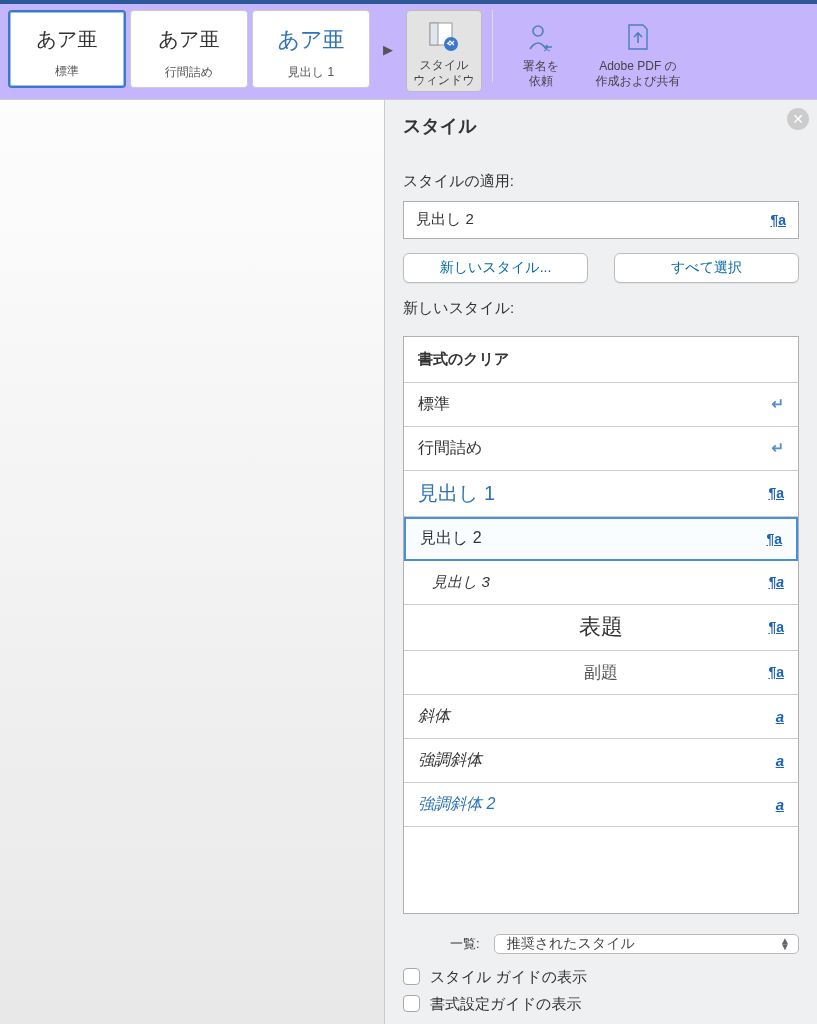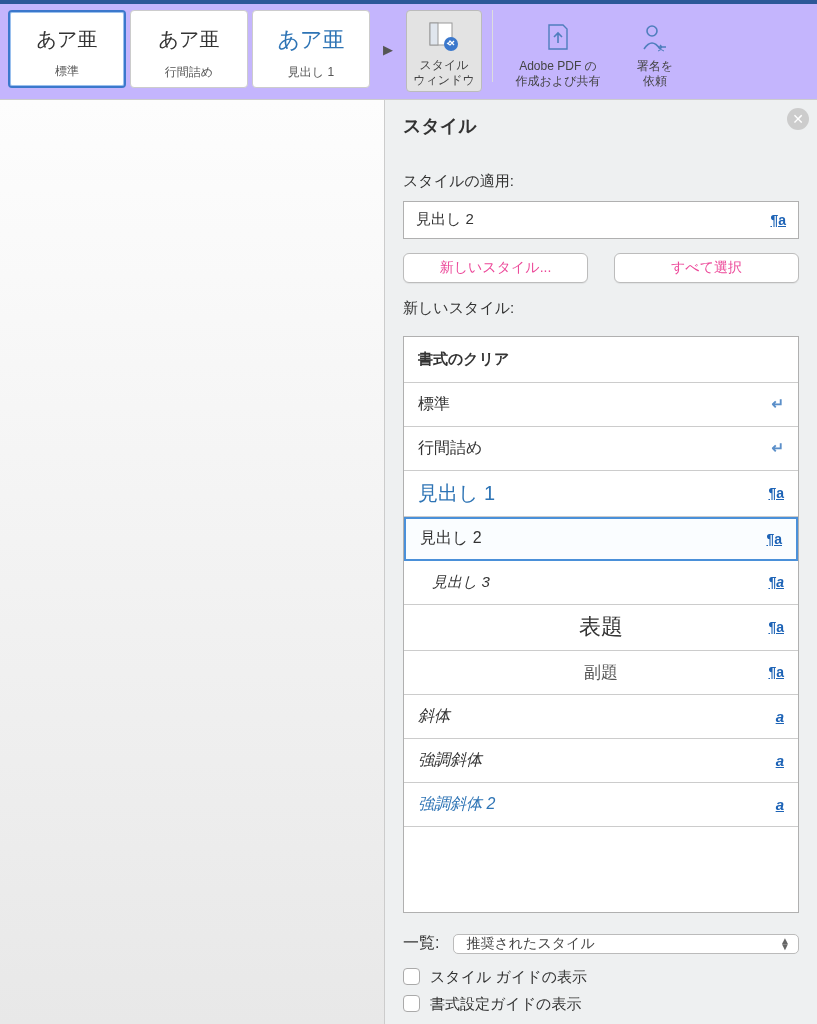--- a/index.html
+++ b/index.html
@@ -156,21 +156,21 @@
   display: flex;
   gap: 26px;
   margin-top: 14px;
 }
 .btn {
   background: #fff;
   border: 1px solid #bcbcbc;
   border-radius: 6px;
   height: 30px;
   font-size: 14px;
-  color: #ec4899;
+  color: #0369a1;
   cursor: pointer;
   box-shadow: 0 1px 1px rgba(0,0,0,0.06);
   padding: 0 18px;
   flex: 1;
 }
 .style-list {
   border: 1px solid #b0b0b0;
   background: #fff;
   margin-top: 8px;
   height: 614px;
@@ -197,21 +197,21 @@
 .style-item.subtitle .right-ic { position: absolute; right: 14px; }
 .style-item.italic { height: 44px; font-size: 16px; color: #333; font-style: italic; }
 .style-item.em-italic { height: 44px; font-size: 16px; color: #333; font-style: italic; }
 .style-item.em-italic2 { height: 44px; font-size: 16px; color: #2e74b5; font-style: italic; }
 .list-row {
   display: flex;
   align-items: center;
   gap: 14px;
   margin-top: 20px;
 }
-.list-row .lbl { font-size: 16px; color: #333; }
+.list-row .lbl { font-size: 13px; color: #333; margin-left: 47px; }
 .dropdown {
   flex: 1;
   background: #fff;
   border: 1px solid #bbb;
   border-radius: 5px;
   height: 20px;
   display: flex;
   align-items: center;
   justify-content: space-between;
   padding: 0 8px 0 12px;
@@ -266,42 +266,42 @@
         <rect x="3" y="3" width="22" height="22" fill="#fff" stroke="#999"></rect>
         <rect x="3" y="3" width="8" height="22" fill="#e0e6ee" stroke="#999"></rect>
         <circle cx="24" cy="24" r="7" fill="#3b78cc"></circle>
         <path d="M21 24 l2 -3 l4 4 M27 21 l-4 4 l-3 -2" stroke="#fff" fill="none" stroke-width="1.3"></path>
       </svg>
     </div>
     <div class="lbl" style="white-space:pre-line">スタイル
 ウィンドウ</div>
   </div>
   <div class="ribbon-sep"></div>
-  <div class="ribbon-btn wide">
-    <div class="icon">
-      <svg class="ico" width="34" height="34" viewBox="0 0 34 34">
-        <path d="M8 4 h14 l4 4 v20 h-18 z" fill="none" stroke="#4f7ebd" stroke-width="1.4"></path>
-        <path d="M17 22 v-9 M13 16 l4 -4 l4 4" fill="none" stroke="#4f7ebd" stroke-width="1.6"></path>
-      </svg>
-    </div>
-    <div class="lbl" style="white-space:pre-line">Adobe PDF の
-作成および共有</div>
-  </div>
   <div class="ribbon-btn">
     <div class="icon">
       <svg class="ico" width="34" height="34" viewBox="0 0 34 34">
         <circle cx="14" cy="10" r="5" fill="none" stroke="#4f7ebd" stroke-width="1.6"></circle>
         <path d="M6 28 q8 -12 16 0" fill="none" stroke="#4f7ebd" stroke-width="1.6"></path>
         <path d="M20 26 l8 0 M22 24 l2 2 l-2 2" stroke="#4f7ebd" fill="none" stroke-width="1.3"></path>
         <path d="M20 30 q3 -3 6 0" stroke="#4f7ebd" fill="none" stroke-width="1"></path>
       </svg>
     </div>
     <div class="lbl" style="white-space:pre-line">署名を
 依頼</div>
   </div>
+  <div class="ribbon-btn wide">
+    <div class="icon">
+      <svg class="ico" width="34" height="34" viewBox="0 0 34 34">
+        <path d="M8 4 h14 l4 4 v20 h-18 z" fill="none" stroke="#4f7ebd" stroke-width="1.4"></path>
+        <path d="M17 22 v-9 M13 16 l4 -4 l4 4" fill="none" stroke="#4f7ebd" stroke-width="1.6"></path>
+      </svg>
+    </div>
+    <div class="lbl" style="white-space:pre-line">Adobe PDF の
+作成および共有</div>
+  </div>
 </div>
 
 <div class="main">
   <div class="doc-area"></div>
   <div class="panel">
     <div class="close-btn">
         <span>✕</span>
       </div>
     <div class="panel-title">スタイル</div>
 

